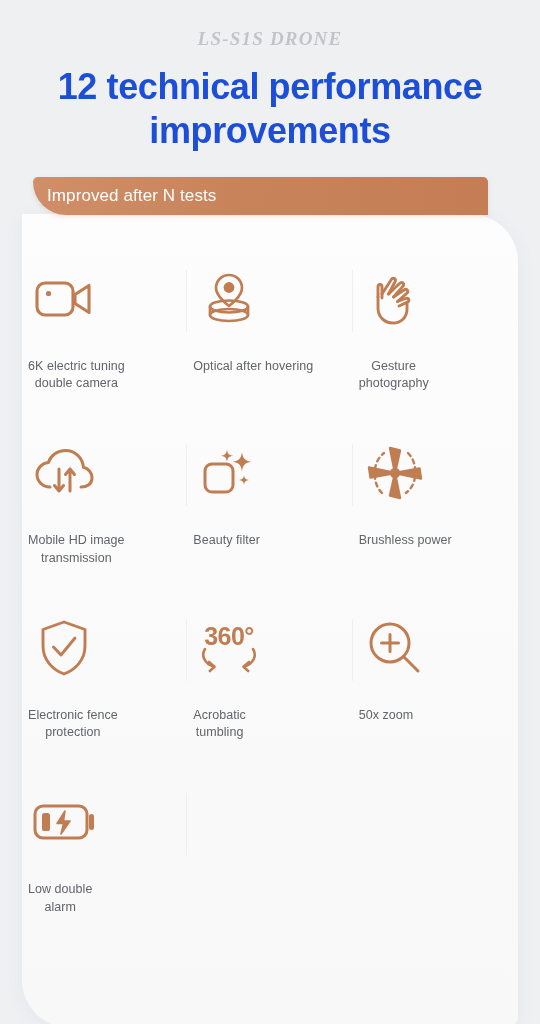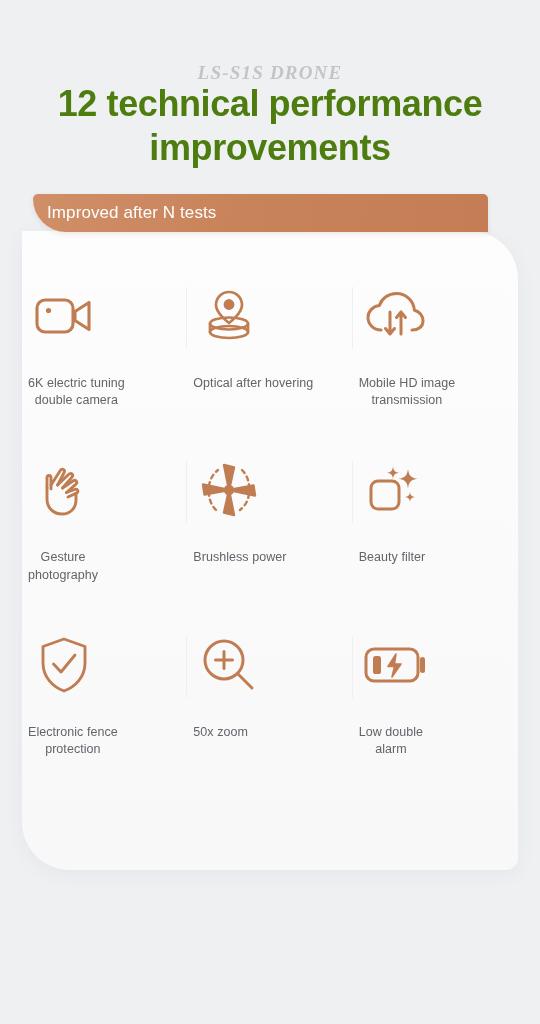--- a/index.html
+++ b/index.html
@@ -11,41 +11,42 @@
   }
 
   body {
     background: #eef0f2;
     font-family: "Liberation Sans", sans-serif;
     position: relative;
   }
 
   
   .header {
-    padding-top: 63px;
+    padding-top: 29px;
     text-align: center;
   }
 
   .eyebrow {
     font-family: "Liberation Serif", serif;
     font-style: italic;
     font-weight: 700;
     font-size: 19px;
     letter-spacing: 1.2px;
     color: #c2c4c7;
     line-height: 1;
   }
 
   .headline {
+    margin-top: 17px;
     font-family: "Liberation Sans", sans-serif;
     font-weight: 700;
     font-size: 36px;
     line-height: 1.22;
     letter-spacing: -0.4px;
-    color: #4d7c0f;
+    color: #1d4ed8;
     padding: 0 26px;
   }
 
   
   .card-wrap {
     position: relative;
     margin: 24px 22px 0 22px;
   }
 
   .banner {
@@ -165,43 +166,55 @@
             <ellipse cx="29" cy="34.5" rx="19" ry="6"></ellipse>
             <ellipse cx="29" cy="43" rx="19" ry="6"></ellipse>
             <path d="M10 34.5 L10 43 M48 34.5 L48 43"></path>
           </svg>
         </div>
         <div class="cell-label">Optical after hovering</div>
       </div>
 
       <div class="cell">
         <div class="icon-box">
-          <svg width="60" height="48" viewBox="0 0 60 48" fill="none" stroke="#c07d52" stroke-width="3" stroke-linecap="round" stroke-linejoin="round">
-            <path d="M16 38 C8.8 38 3 32.4 3 25.6 C3 19.3 8 14 14.4 13.4 C16.8 6.4 23.6 1.5 31.4 1.5 C41 1.5 48.8 8.9 49.4 18.2 C54.3 19.4 58 23.7 58 28.9 C58 34.9 53 38 47 38"></path>
-            <path d="M25 20 L25 42 M25 42 L20.5 36.5 M25 42 L29.5 36.5"></path>
-            <path d="M36 42 L36 20 M36 20 L31.5 25.5 M36 20 L40.5 25.5"></path>
-          </svg>
-        </div>
-        <div class="cell-label">Mobile HD image
-transmission</div>
-      </div>
-
-      <div class="cell">
-        <div class="icon-box">
           <svg width="52" height="58" viewBox="0 0 52 58" fill="none" stroke="#c07d52" stroke-width="2.9" stroke-linecap="round" stroke-linejoin="round">
             <path d="M9 27 L9 17 C9 13.7 13 13.7 13 17 L13 28"></path>
             <path d="M13 24 L22 10 C24 6.6 27.8 8.9 25.8 12.3 L19.6 24"></path>
             <path d="M19.6 24 L30.5 13.5 C33.2 10.9 36.2 14 33.6 16.6 L24.5 27"></path>
             <path d="M24.5 27 L35 20 C38 18 40.4 21.6 37.4 23.6 L28.5 31.5"></path>
             <path d="M28.5 31.5 L36.5 28.5 C39.9 27.3 41.4 31.2 38 32.4 L30 36"></path>
             <path d="M9 27 L9 38 C9 47 15.5 53 24 53 C32 53 38 47.5 38 39 L38 32.4"></path>
           </svg>
         </div>
         <div class="cell-label">Gesture
 photography</div>
+      </div>
+
+      <div class="cell">
+        <div class="icon-box">
+          <svg width="60" height="48" viewBox="0 0 60 48" fill="none" stroke="#c07d52" stroke-width="3" stroke-linecap="round" stroke-linejoin="round">
+            <path d="M16 38 C8.8 38 3 32.4 3 25.6 C3 19.3 8 14 14.4 13.4 C16.8 6.4 23.6 1.5 31.4 1.5 C41 1.5 48.8 8.9 49.4 18.2 C54.3 19.4 58 23.7 58 28.9 C58 34.9 53 38 47 38"></path>
+            <path d="M25 20 L25 42 M25 42 L20.5 36.5 M25 42 L29.5 36.5"></path>
+            <path d="M36 42 L36 20 M36 20 L31.5 25.5 M36 20 L40.5 25.5"></path>
+          </svg>
+        </div>
+        <div class="cell-label">Mobile HD image
+transmission</div>
+      </div>
+
+      <div class="cell">
+        <div class="icon-box">
+          <svg width="56" height="54" viewBox="0 0 56 54" fill="none" stroke="#c07d52" stroke-width="3" stroke-linecap="round" stroke-linejoin="round">
+            <rect x="4" y="18" width="28" height="28" rx="7"></rect>
+            <path d="M41 6 C41.9 12.7 44 14.9 50.5 15.8 C44 16.7 41.9 18.9 41 25.6 C40.1 18.9 38 16.7 31.5 15.8 C38 14.9 40.1 12.7 41 6 Z" fill="#c07d52" stroke="none"></path>
+            <path d="M26 3.5 C26.6 7.8 28 9.2 32.2 9.8 C28 10.4 26.6 11.8 26 16.1 C25.4 11.8 24 10.4 19.8 9.8 C24 9.2 25.4 7.8 26 3.5 Z" fill="#c07d52" stroke="none"></path>
+            <path d="M43 29 C43.5 32.4 44.6 33.5 48 34 C44.6 34.5 43.5 35.6 43 39 C42.5 35.6 41.4 34.5 38 34 C41.4 33.5 42.5 32.4 43 29 Z" fill="#c07d52" stroke="none"></path>
+          </svg>
+        </div>
+        <div class="cell-label">Beauty filter</div>
       </div>
 
       <div class="cell">
         <div class="icon-box">
           <svg width="62" height="58" viewBox="0 0 62 58" fill="none" stroke="#c07d52" stroke-width="2.4" stroke-linecap="round" stroke-linejoin="round">
             <path d="M31 29 L5 23.5 L6.5 33.5 Z" fill="#c07d52" stroke="#c07d52"></path>
             <path d="M31 29 L57 34.5 L55.5 24.5 Z" fill="#c07d52" stroke="#c07d52"></path>
             <path d="M31 29 L26 4 L36 6.5 Z" fill="#c07d52" stroke="#c07d52"></path>
             <path d="M31 29 L36 54 L26 51.5 Z" fill="#c07d52" stroke="#c07d52"></path>
             <circle cx="31" cy="29" r="5.2" fill="#c07d52" stroke="none"></circle>
@@ -209,41 +222,42 @@
             <path d="M51 33 A24 24 0 0 1 42 49" stroke-dasharray="4 4"></path>
             <path d="M18 49 A24 24 0 0 1 11 33" stroke-dasharray="4 4"></path>
             <path d="M11 25 A24 24 0 0 1 20 9" stroke-dasharray="4 4"></path>
           </svg>
         </div>
         <div class="cell-label">Brushless power</div>
       </div>
 
       <div class="cell">
         <div class="icon-box">
-          <svg width="56" height="54" viewBox="0 0 56 54" fill="none" stroke="#c07d52" stroke-width="3" stroke-linecap="round" stroke-linejoin="round">
-            <rect x="4" y="18" width="28" height="28" rx="7"></rect>
-            <path d="M41 6 C41.9 12.7 44 14.9 50.5 15.8 C44 16.7 41.9 18.9 41 25.6 C40.1 18.9 38 16.7 31.5 15.8 C38 14.9 40.1 12.7 41 6 Z" fill="#c07d52" stroke="none"></path>
-            <path d="M26 3.5 C26.6 7.8 28 9.2 32.2 9.8 C28 10.4 26.6 11.8 26 16.1 C25.4 11.8 24 10.4 19.8 9.8 C24 9.2 25.4 7.8 26 3.5 Z" fill="#c07d52" stroke="none"></path>
-            <path d="M43 29 C43.5 32.4 44.6 33.5 48 34 C44.6 34.5 43.5 35.6 43 39 C42.5 35.6 41.4 34.5 38 34 C41.4 33.5 42.5 32.4 43 29 Z" fill="#c07d52" stroke="none"></path>
-          </svg>
-        </div>
-        <div class="cell-label">Beauty filter</div>
-      </div>
-
-      <div class="cell">
-        <div class="icon-box">
           <svg width="50" height="58" viewBox="0 0 50 58" fill="none" stroke="#c07d52" stroke-width="2.9" stroke-linecap="round" stroke-linejoin="round">
             <path d="M25 3 L46 10.5 L46 27 C46 41 36.5 50.5 25 55 C13.5 50.5 4 41 4 27 L4 10.5 Z"></path>
             <path d="M14.5 28 L22 36 L36 19"></path>
           </svg>
         </div>
         <div class="cell-label">Electronic fence
 protection</div>
       </div>
 
+      <div class="cell">
+        <div class="icon-box">
+          <svg width="66" height="56" viewBox="0 0 66 56" fill="none" stroke="#c07d52" stroke-width="2.6" stroke-linecap="round" stroke-linejoin="round">
+            <text x="33" y="25" text-anchor="middle" fill="#c07d52" stroke="none" font-family="Liberation Sans, sans-serif" font-size="25" font-weight="700" letter-spacing="-0.5">360°</text>
+            <path d="M9 29 C5 35 8 44 18 46.5"></path>
+            <path d="M13 42 L18.5 46.8 L13.8 51"></path>
+            <path d="M57 29 C61 35 58 44 48 46.5"></path>
+            <path d="M53 42 L47.5 46.8 L52.2 51"></path>
+          </svg>
+        </div>
+        <div class="cell-label">Acrobatic
+tumbling</div>
+      </div>
 
 
       <div class="cell">
         <div class="icon-box">
           <svg width="54" height="54" viewBox="0 0 54 54" fill="none" stroke="#c07d52" stroke-width="3" stroke-linecap="round" stroke-linejoin="round">
             <circle cx="22" cy="22" r="19"></circle>
             <path d="M22 13.5 L22 30.5 M13.5 22 L30.5 22"></path>
             <path d="M35.5 35.5 L50 50"></path>
           </svg>
         </div>

